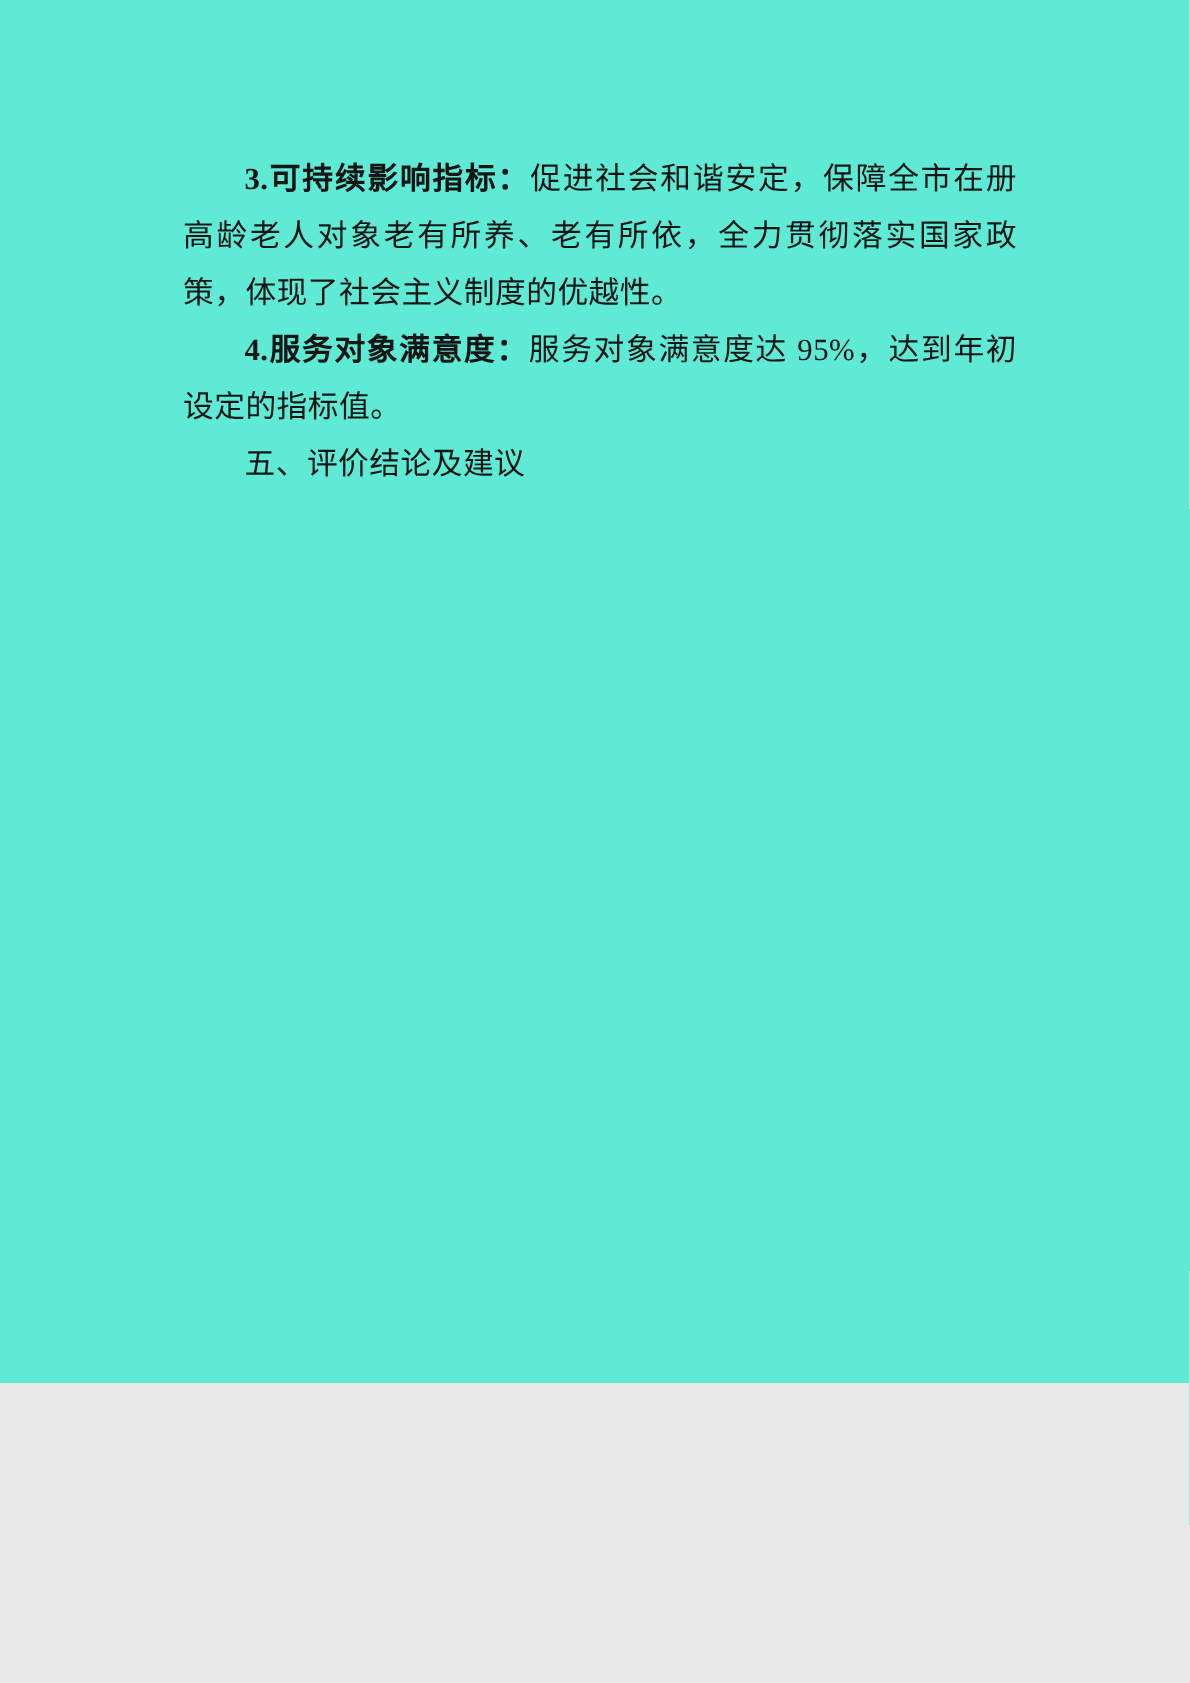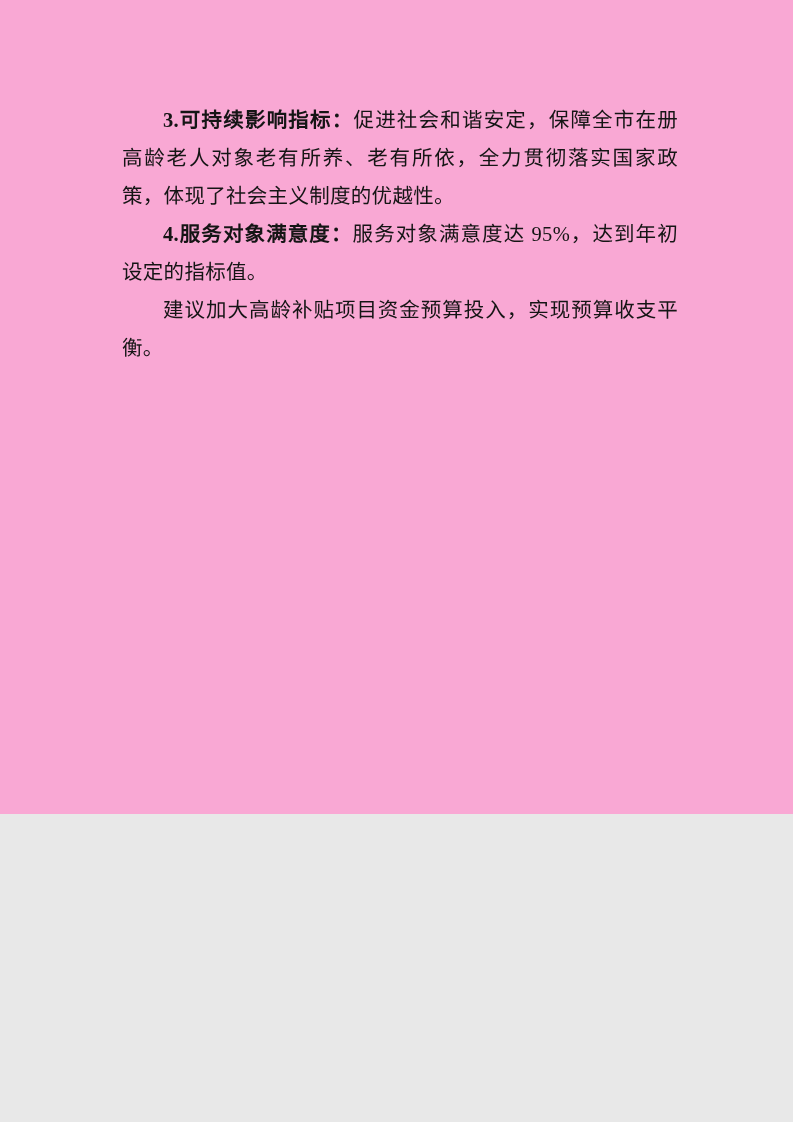--- a/index.html
+++ b/index.html
@@ -3,23 +3,23 @@
 <meta charset="utf-8">
 <style>
   html, body {
     margin: 0;
     padding: 0;
     background: #e8e8e8;
   }
   .page {
     position: relative;
     width: 793px;
-    height: 814px;
+    height: 922px;
     margin: 0 auto;
-    background: #f9a8d4;
+    background: #5eead4;
     overflow: hidden;
     font-family: "Liberation Serif", "DejaVu Serif", serif;
     color: #151515;
   }
   .content {
     position: absolute;
     left: 122px;
     top: 101px;
     width: 556px;
   }
@@ -59,26 +59,26 @@
 </head>
 <body>
 
 <div class="page">
   <div class="content">
 
     <p><span class="lead">3.可持续影响指标：</span><span>促进社会和谐安定，保障全市在册高龄老人对象老有所养、老有所依，全力贯彻落实国家政策，体现了社会主义制度的优越性。</span></p>
 
     <p><span class="lead">4.服务对象满意度：</span><span>服务对象满意度达 95%，达到年初设定的指标值。</span></p>
 
+    <p class="heading-hei">五、评价结论及建议</p>
 
 
 
 
 
 
-    <p>建议加大高龄补贴项目资金预算投入，实现预算收支平衡。</p>
 
   </div>
 
   <div class="footer">
     <span>75</span>
   </div>
 </div>
 
 </body></html>

